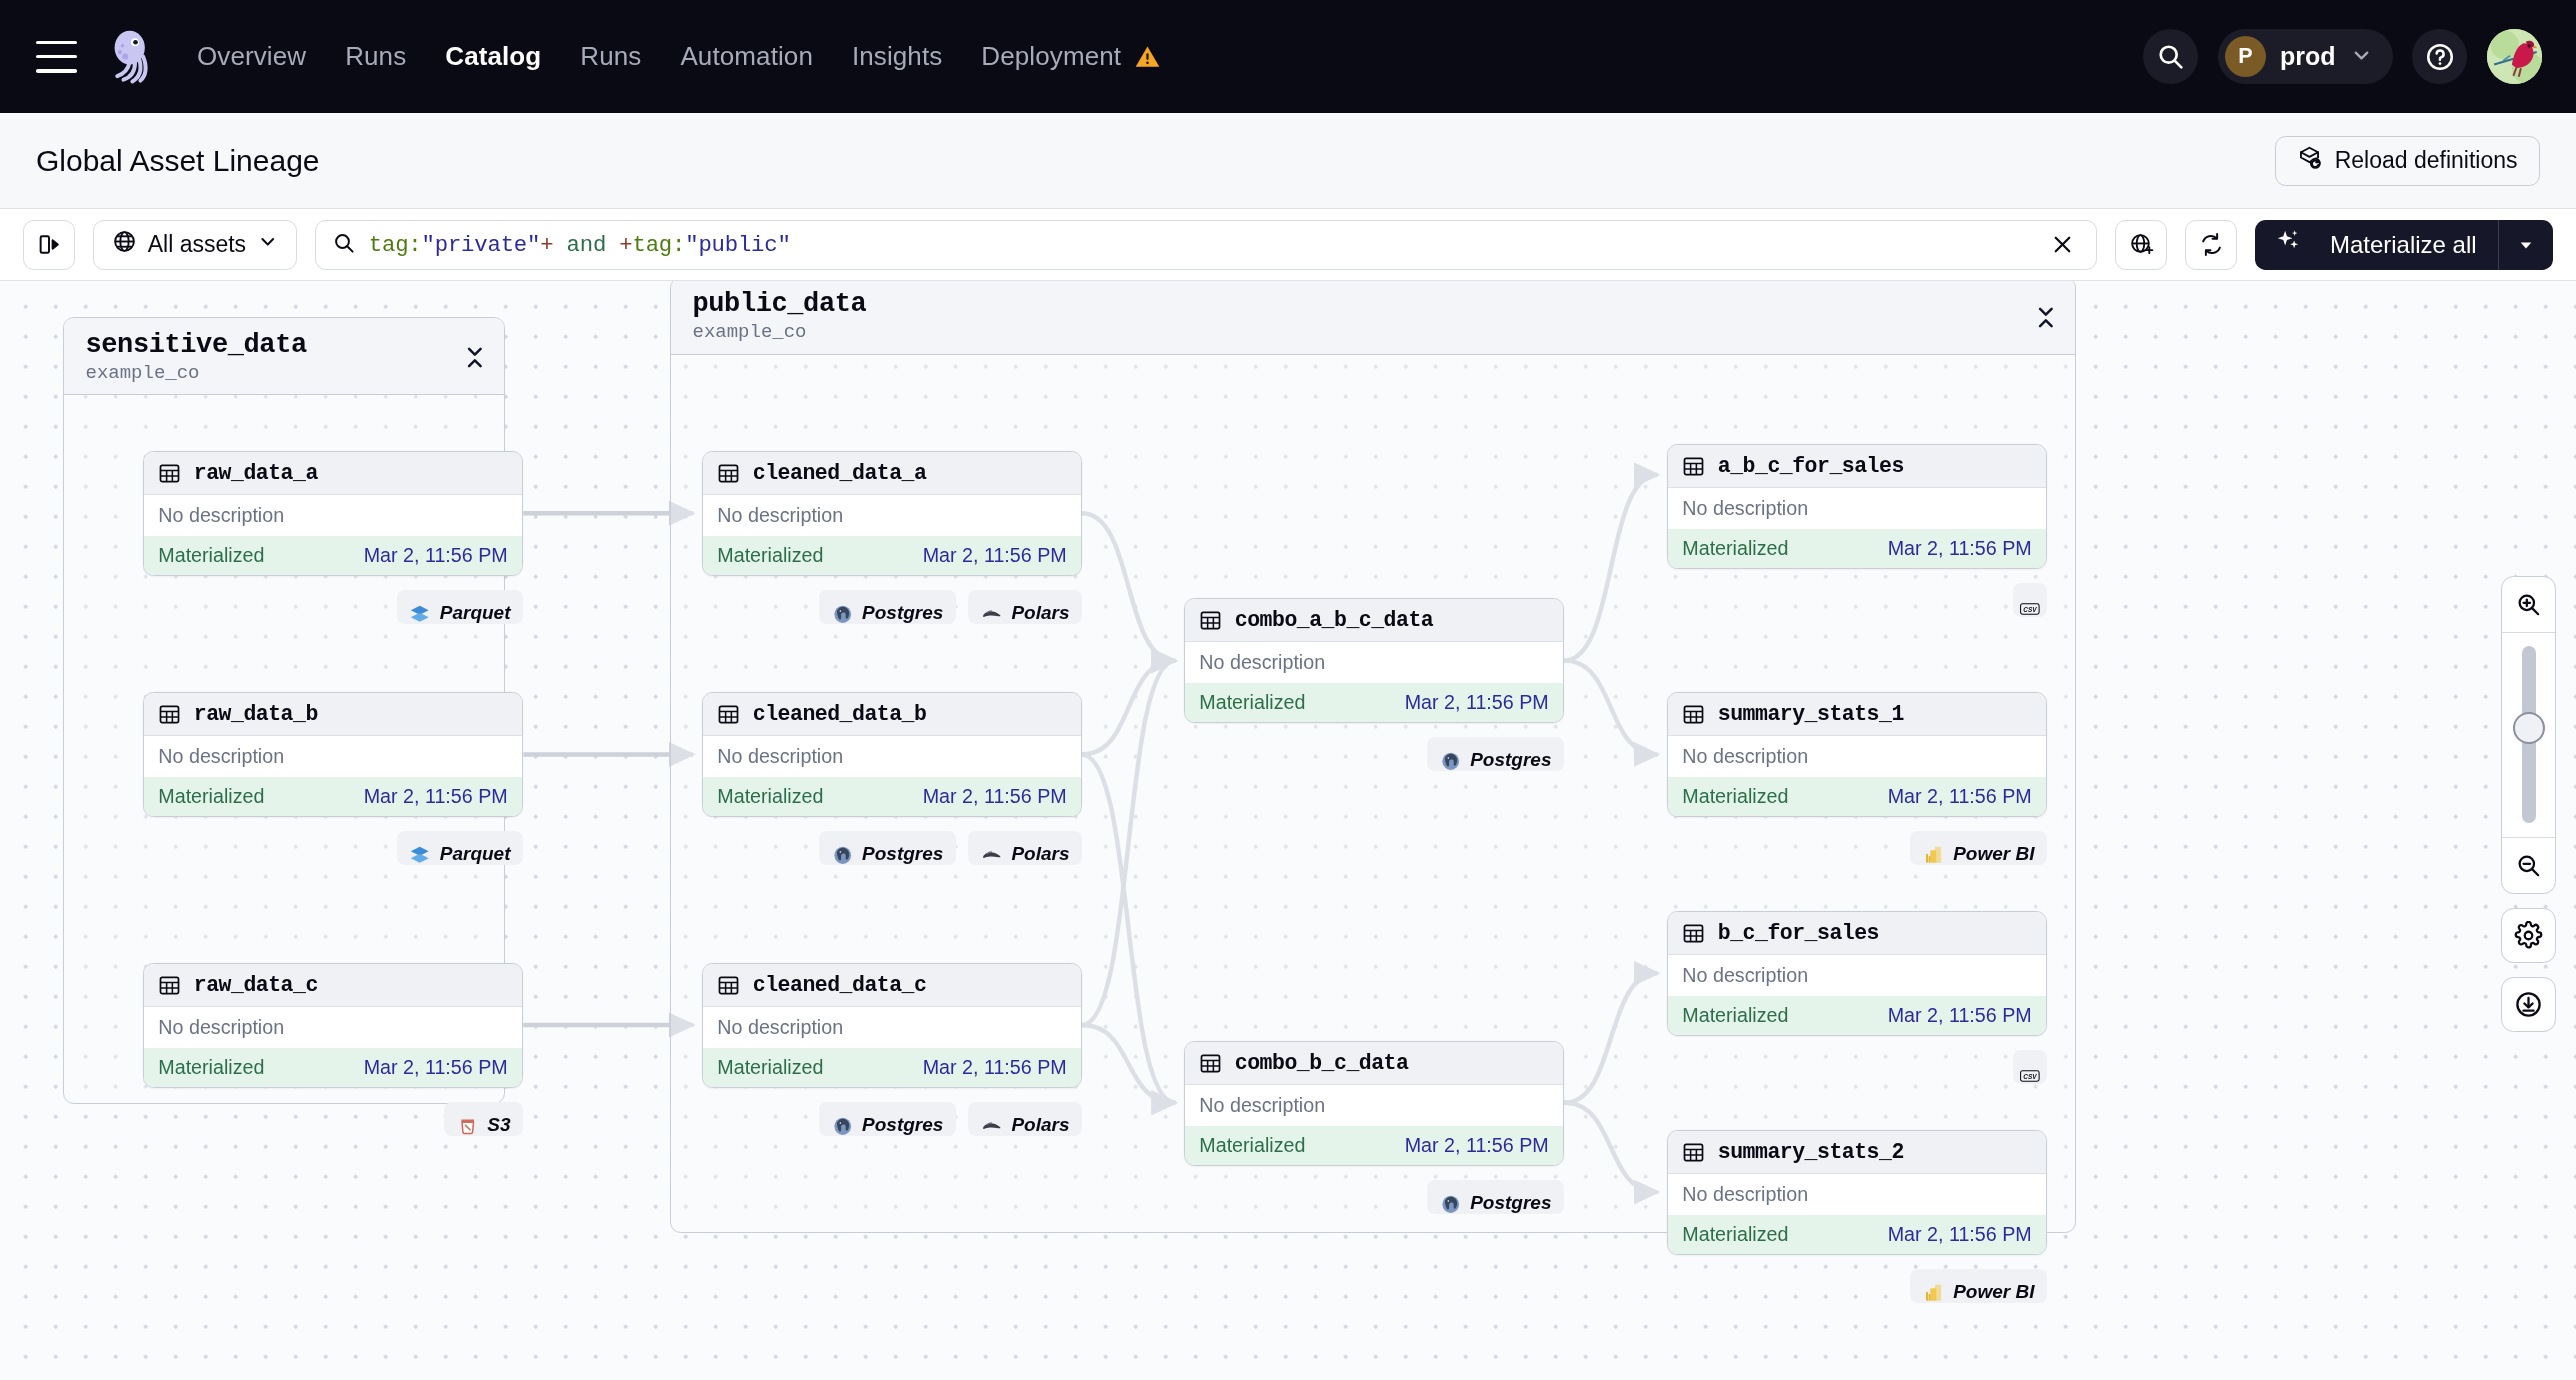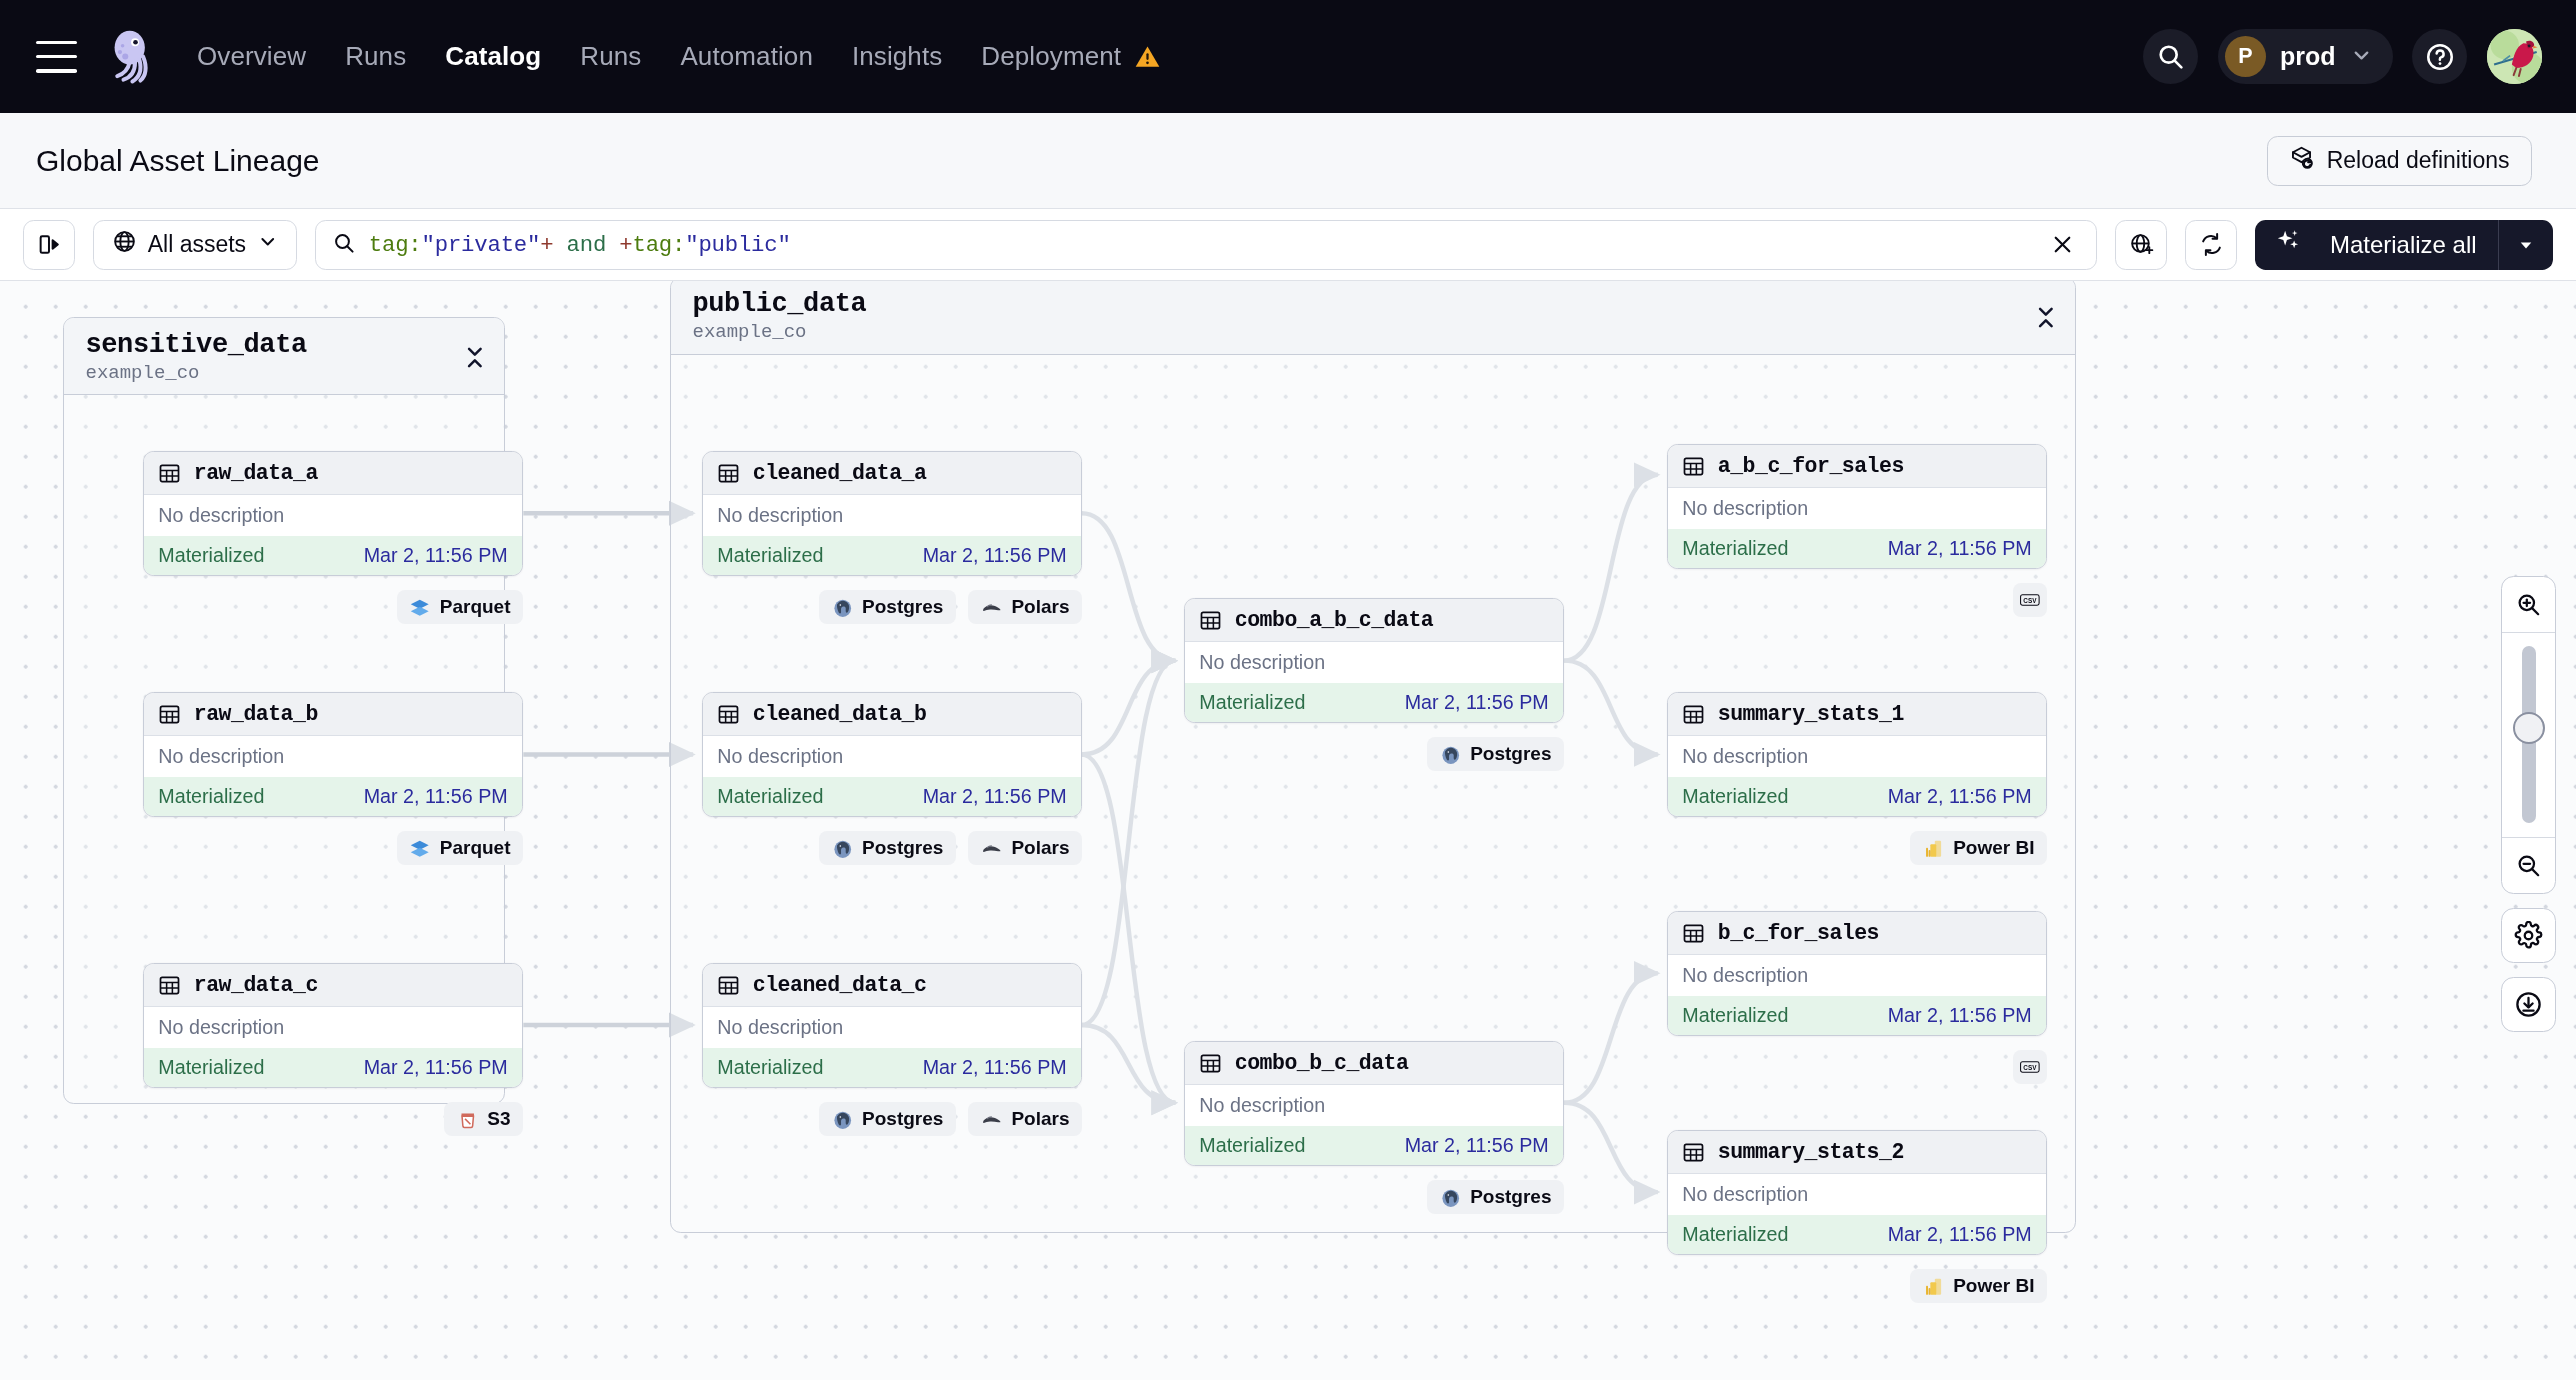--- a/index.html
+++ b/index.html
@@ -56,21 +56,21 @@
     background: #BDE0A3; display:flex; align-items:center; justify-content:center;
   }
 
   
   #pageheader {
     height: 96px; background: #F7F8FA; border-bottom: 0.9px solid #DFE2E8;
     display: flex; align-items: center; padding: 0 36px; position: relative;
   }
   #page-title { font-size: 30px; color: #0A0A14; font-weight: 400; }
   .reload-btn {
-    position: absolute; right: 44px;
+    position: absolute; right: 36px;
     height: 50px; border: 0.9px solid #C7CCD6; border-radius: 10.7px; background: #F7F8FA;
     display: flex; align-items: center; gap: 12.5px; padding: 0 21.5px; cursor: pointer;
     font-size: 23px; color: #0A0A14; white-space: nowrap;
   }
 
   
   #toolbar {
     height: 72px; background: #ffffff; border-bottom: 0.9px solid #DFE2E8;
     display: flex; align-items: center; padding: 0 23px; gap: 18px;
   }
@@ -138,21 +138,21 @@
   .node-status {
     background: #E5F4EA; display: flex; align-items: center; justify-content: space-between;
     padding: 7.2px 14.3px; height: 39px;
   }
   .status-label { font-size: 19.7px; color: #2C6E49; }
   .status-time { font-size: 19.7px; color: #2B2B9E; }
 
   .badge-row { display: flex; justify-content: flex-end; gap: 12.5px; margin-top: 14.3px; }
   .badge {
     background: #EFF1F4; border-radius: 8px; height: 34px;
-    display: inline-flex; align-items: center; gap: 9px; padding: 0 12.5px;
+    display: inline-flex; align-items: flex-end; gap: 9px; padding: 0 12.5px; font-style: italic;
   }
   .badge-label { font-size: 19px; font-weight: 700; color: #0A0A14; }
   .badge.icon-only { padding: 0 7.2px; }
 
   
   .zoom-stack { position: absolute; right: 19.7px; display: flex; flex-direction: column; align-items: center; gap: 14.3px; }
   .zoom-group {
     width: 55px; border: 0.9px solid #C8CDD8; border-radius: 12.5px; background: #fff; overflow: hidden;
   }
   .zoom-btn { height: 55px; display:flex; align-items:center; justify-content:center; cursor:pointer; }

